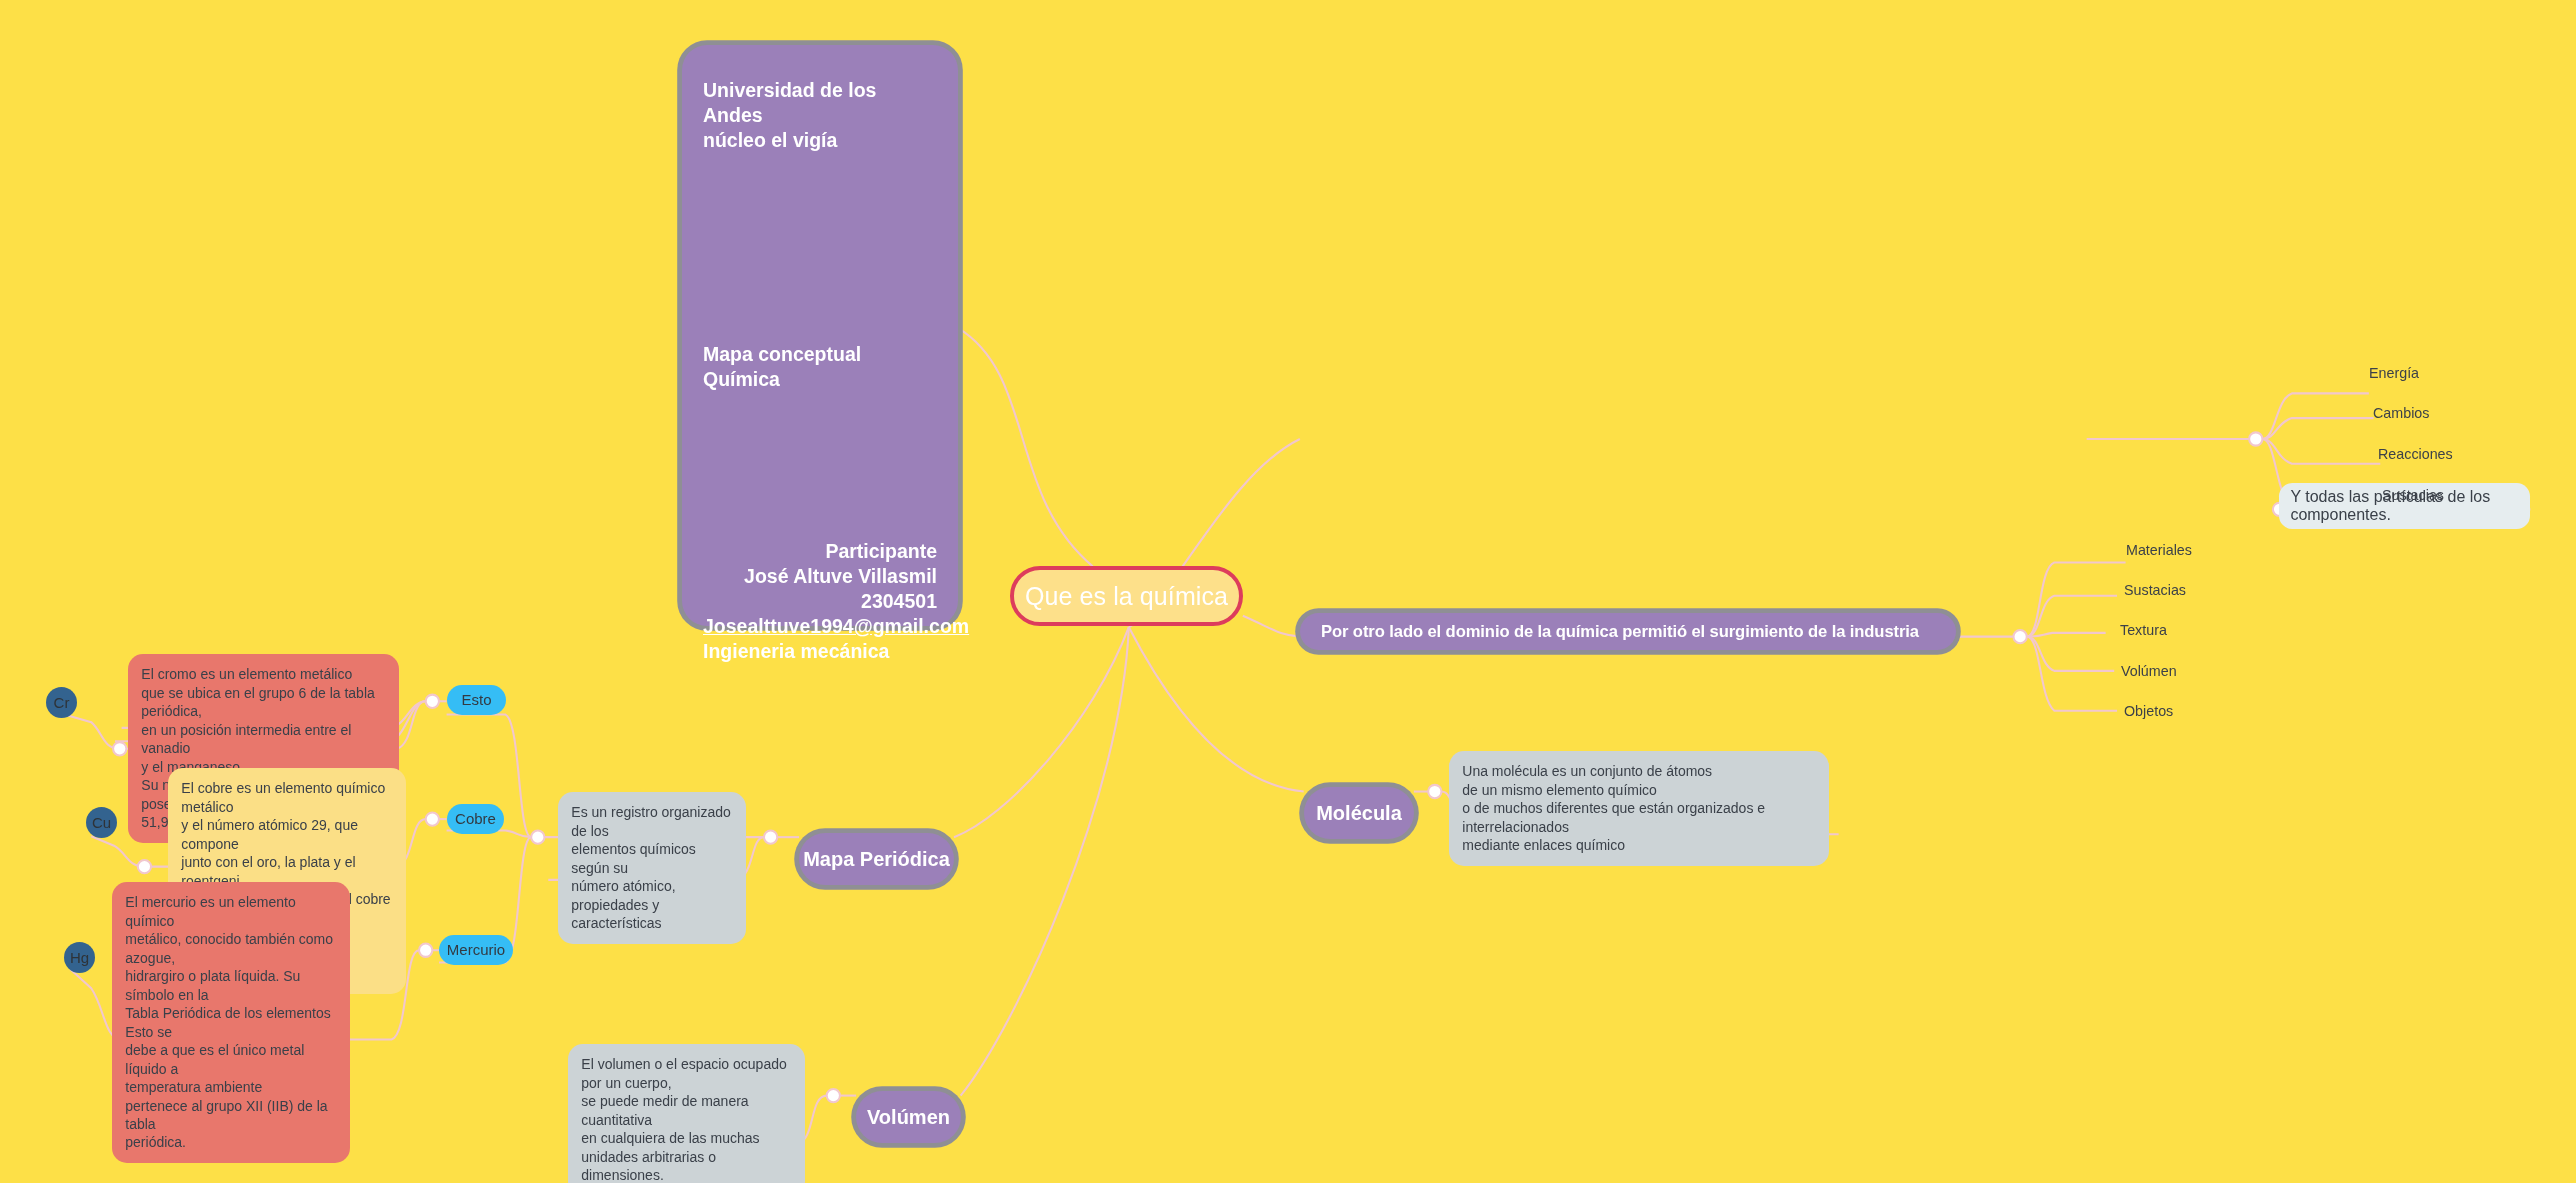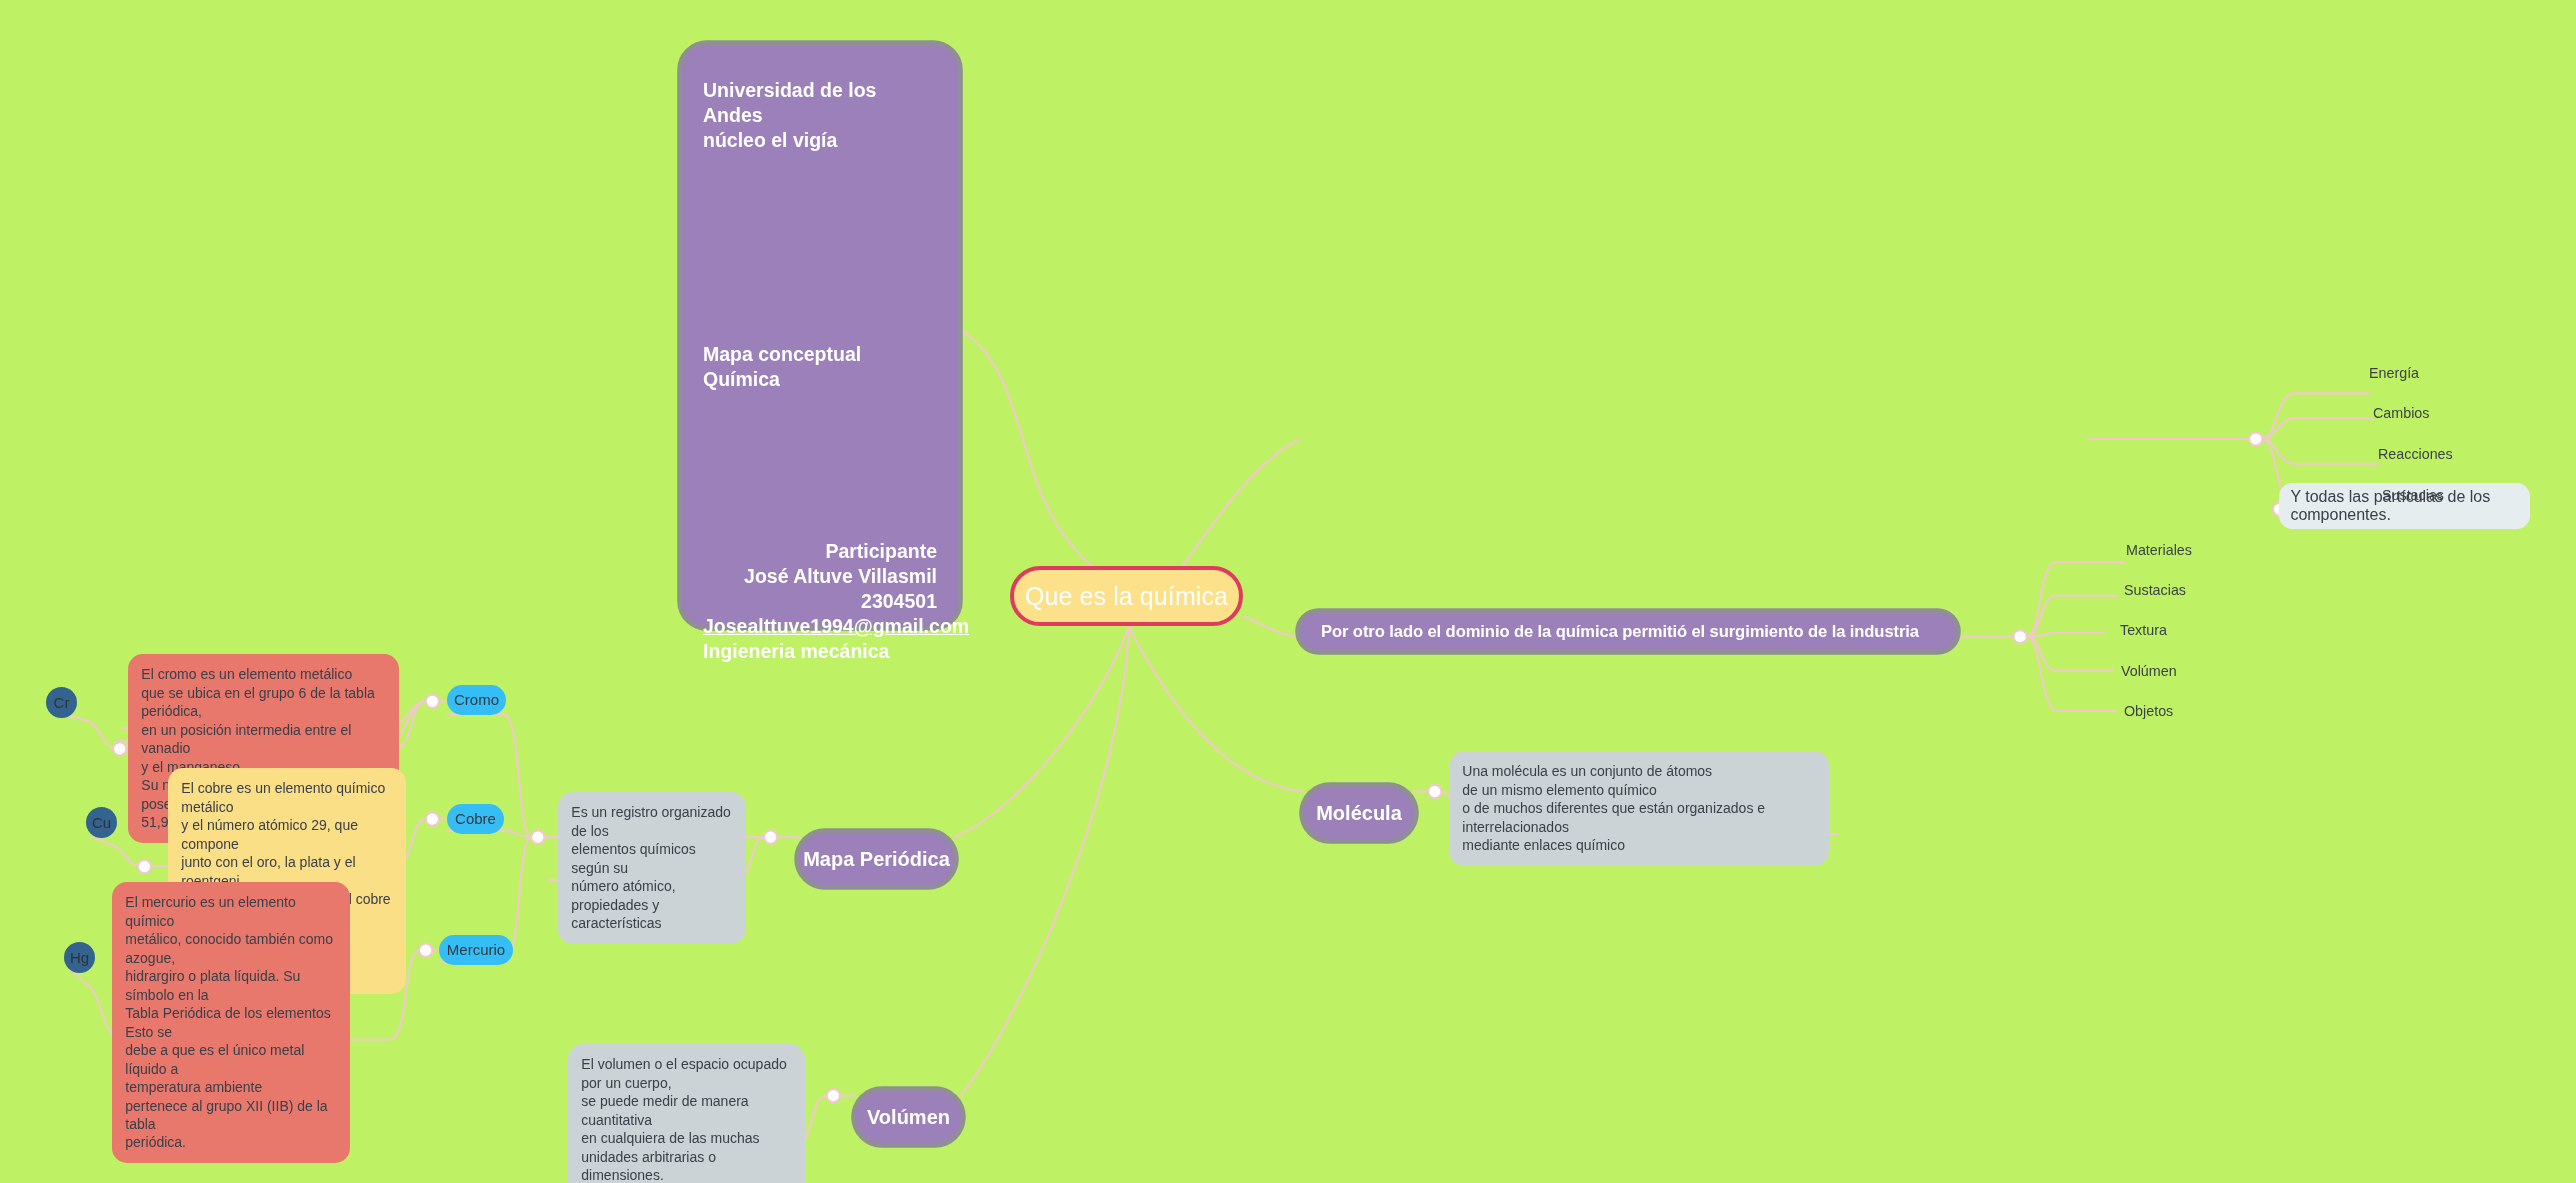--- a/index.html
+++ b/index.html
@@ -8,21 +8,21 @@
     background: #ffffff;
   }
   body {
     font-family: "Liberation Sans", sans-serif;
     -webkit-font-smoothing: antialiased;
   }
   #canvas {
     position: relative;
     width: 2576px;
     height: 1184px;
-    background: #bef264;
+    background: #fde047;
     overflow: hidden;
   }
   #wires {
     position: absolute;
     left: 0; top: 0;
     width: 2576px;
     height: 1184px;
     pointer-events: none;
   }
   .node {
@@ -305,21 +305,21 @@
 
   <div class="node note red nt-mercurio">El mercurio es un elemento químico
  metálico, conocido también como azogue,
  hidrargiro o plata líquida. Su símbolo en la
  Tabla Periódica de los elementos Esto se
  debe a que es el único metal líquido a
  temperatura ambiente
 pertenece al grupo XII (IIB) de la tabla
  periódica.</div>
 
-  <div class="node bluepill n-cromo">Cromo</div>
+  <div class="node bluepill n-cromo">Esto</div>
   <div class="node bluepill n-cobre">Cobre</div>
   <div class="node bluepill n-mercurio">Mercurio</div>
 
   <div class="node symcircle s-cr">Cr</div>
   <div class="node symcircle s-cu">Cu</div>
   <div class="node symcircle s-hg">Hg</div>
 
 </div>
 
 

